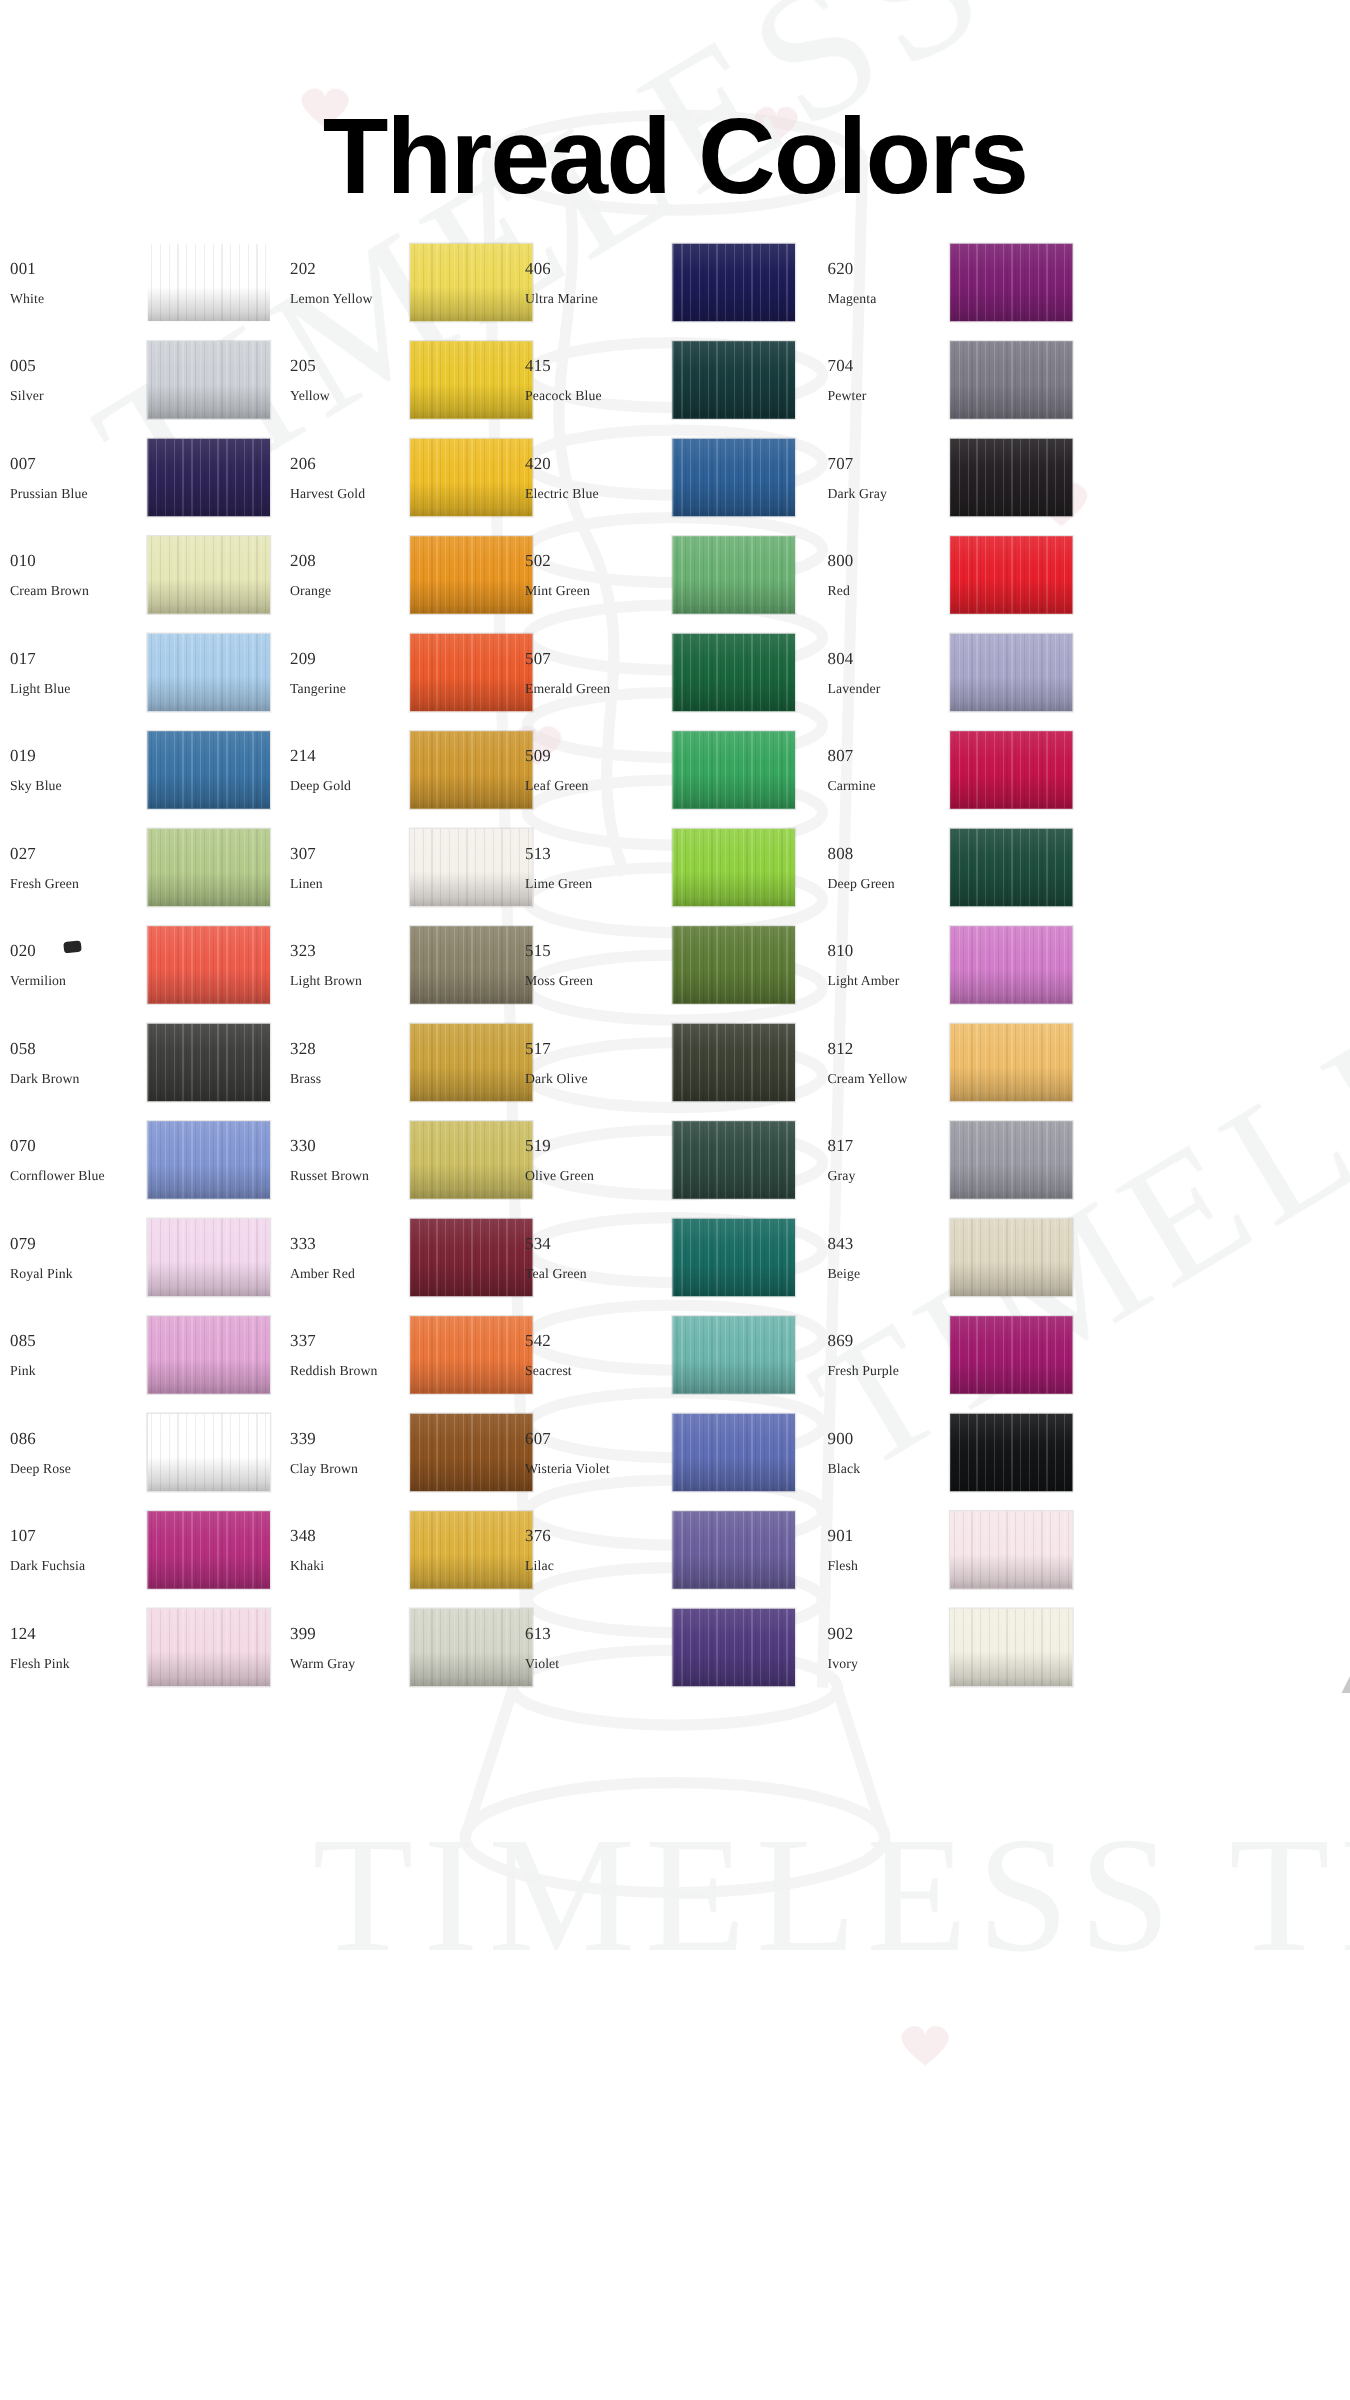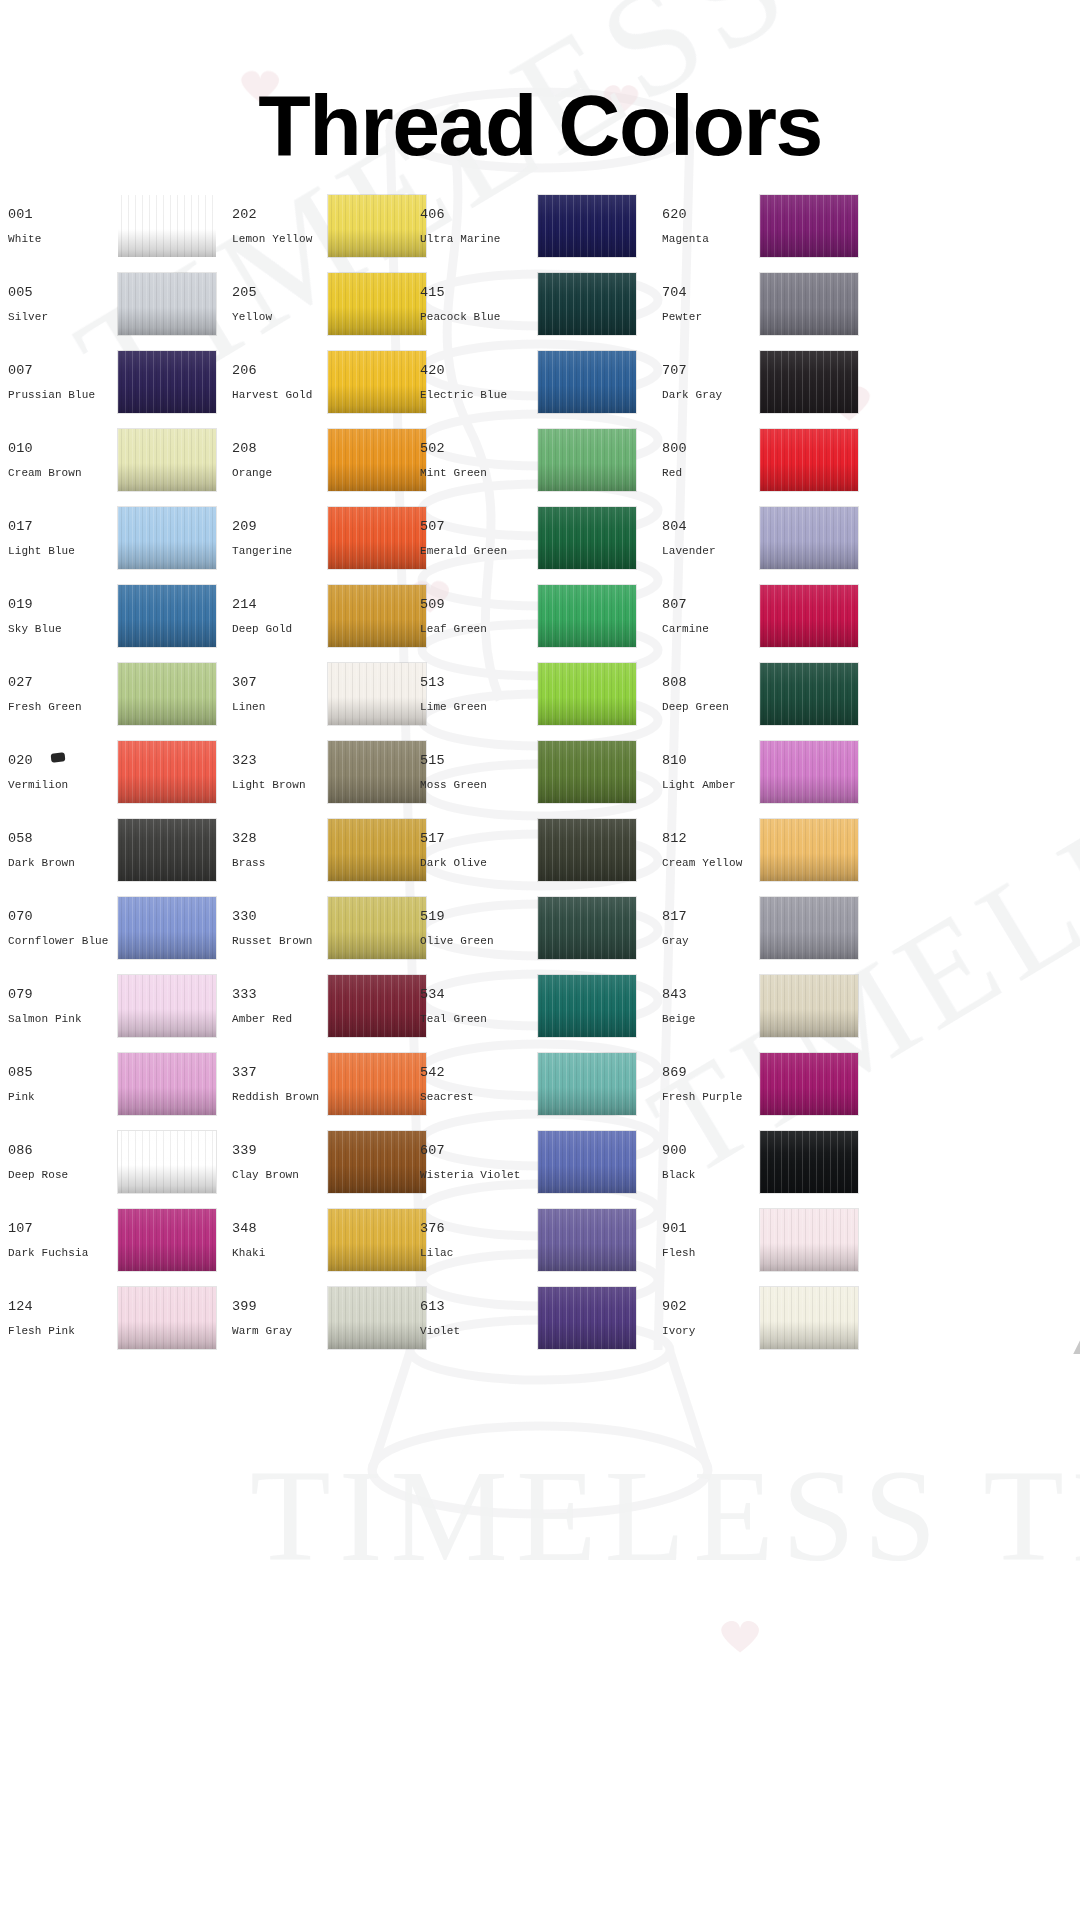--- a/index.html
+++ b/index.html
@@ -38,21 +38,21 @@
   }
   .cell{
     position:absolute;
     top:0;height:78px;
   }
   .cell-label{
     position:absolute;top:14px;
     font-size:13.5px;color:#2c2c2c;
     line-height:25px;
     white-space:nowrap;
-    font-family:Liberation Mono, monospace;
+    font-family:Liberation Serif, serif;
   }
   .code{display:block;font-size:13.5px;letter-spacing:.2px;}
   .cname{display:block;font-size:11px;letter-spacing:.1px;}
 
   .sw{
     position:absolute;top:7px;
     width:98px;height:62px;
     box-shadow:0 0 0 1px rgba(0,0,0,.10);
     overflow:hidden;
   }
@@ -572,21 +572,21 @@
         <div class="sw" style="background: rgb(154, 154, 164);">
           <div class="fiber"></div>
           <div class="shade"></div>
         </div>
       </div>
     </div>
     <div class="row">
       <div class="cell c0">
         <div class="cell-label">
           <span class="code">079</span>
-          <span class="cname">Salmon Pink</span>
+          <span class="cname">Royal Pink</span>
         </div>
         <div class="sw" style="background: rgb(242, 215, 236);">
           <div class="fiber"></div>
           <div class="shade"></div>
         </div>
       </div>
       <div class="cell c1">
         <div class="cell-label">
           <span class="code">333</span>
           <span class="cname">Amber Red</span>

